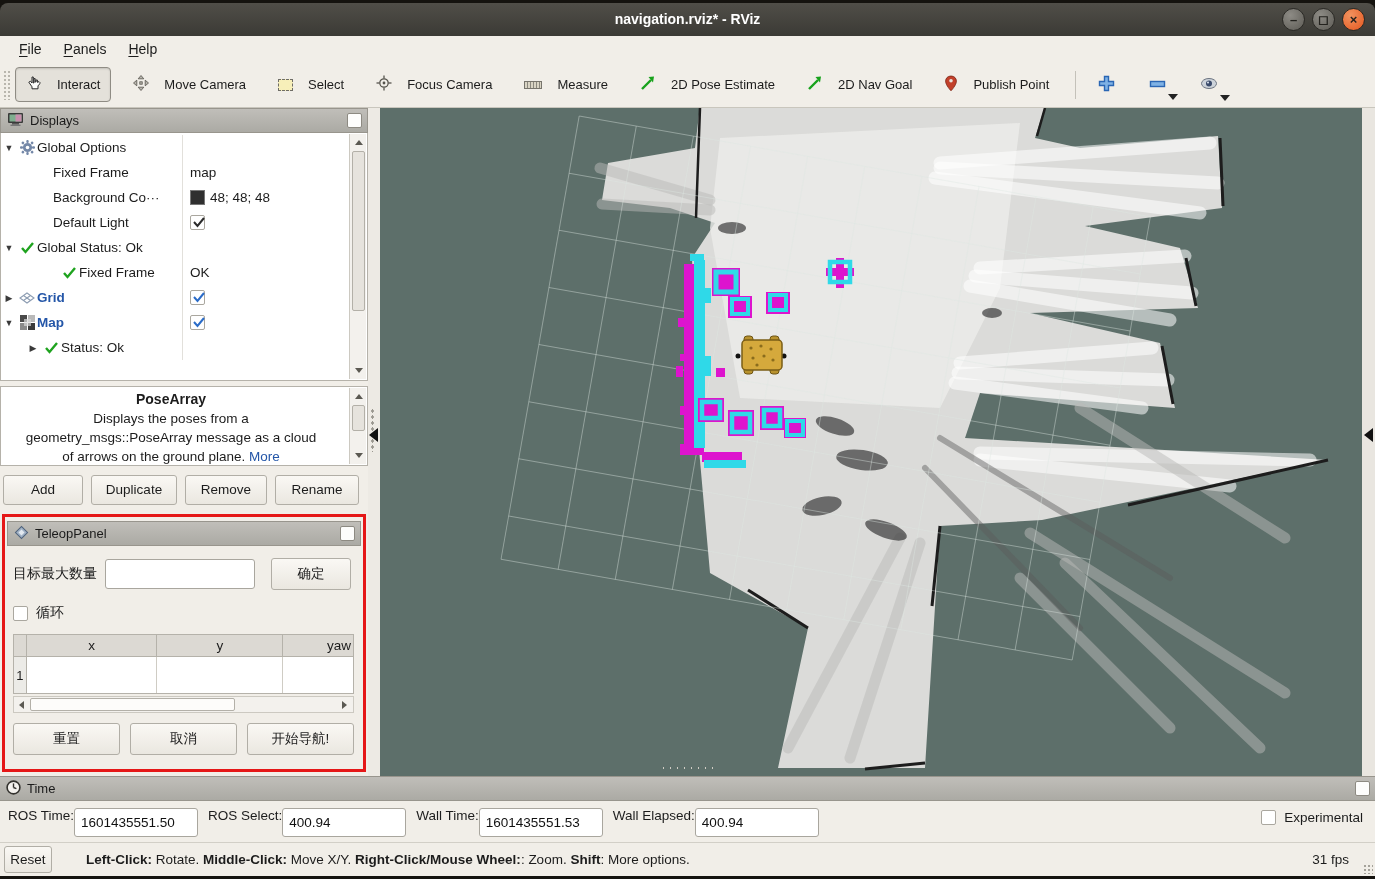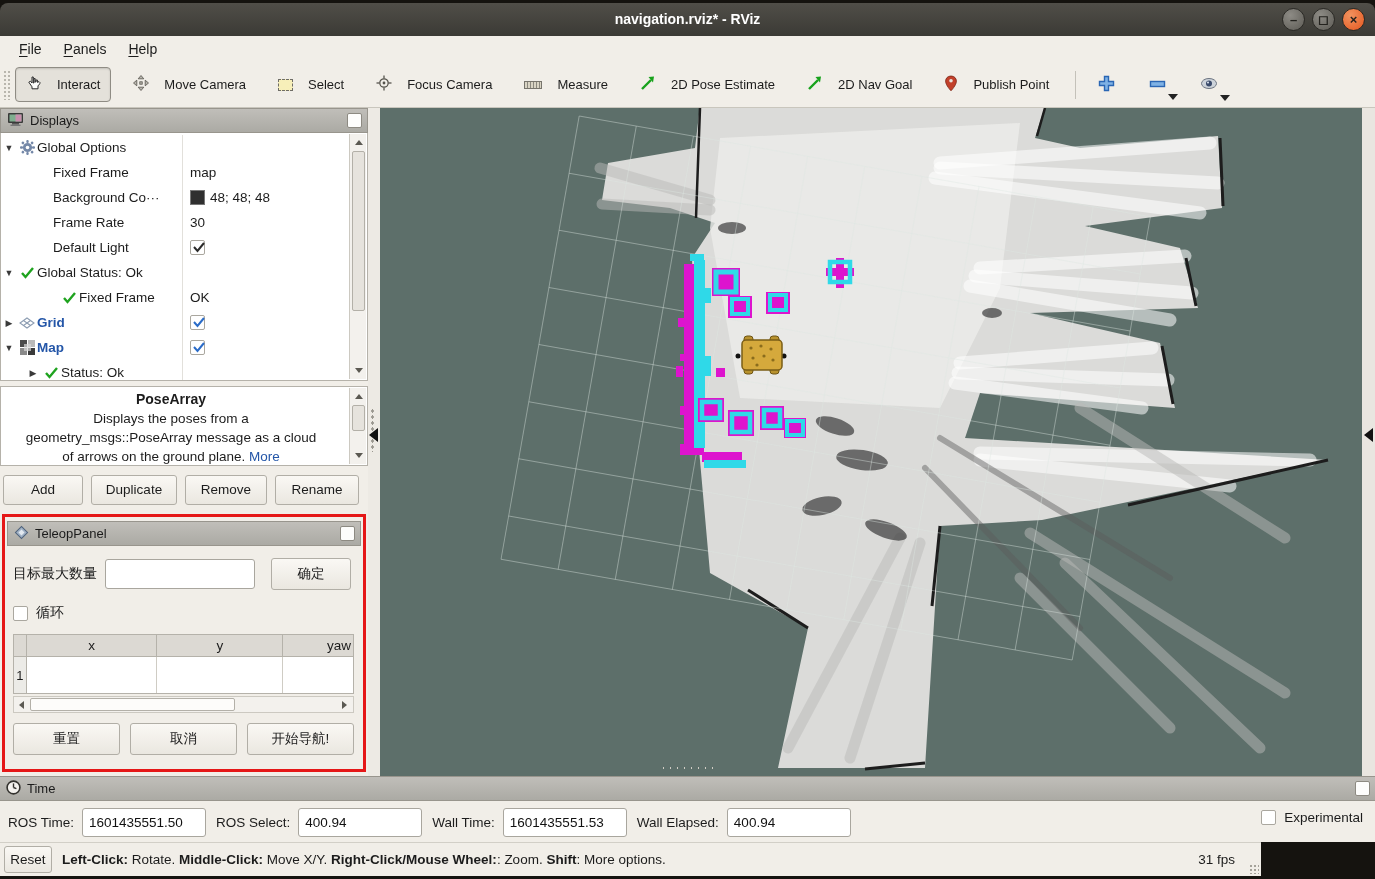--- a/index.html
+++ b/index.html
@@ -111,28 +111,28 @@
   .harrow.left { left:2px; } .harrow.left:after { left:3px; border-top:4px solid transparent; border-bottom:4px solid transparent; border-right:5px solid #5b5952; }
   .harrow.right { right:2px; } .harrow.right:after { left:4px; border-top:4px solid transparent; border-bottom:4px solid transparent; border-left:5px solid #5b5952; }
   .hthumb { position:absolute; left:16px; top:1px; width:205px; height:13px; background:#fdfcfa; border:1px solid #b3b0a8; border-radius:2px; }
   .tbtnrow { display:flex; gap:10px; padding:10px 8px 0 8px; }
   .tbtnrow .btn { width:107px; height:32px; line-height:30px; }
 
   
   .timepanel { position:absolute; top:776px; left:0; width:1375px; height:66px; background:#f1eee8; }
   .timepanel .phead { border-left:none; border-right:none;align-items:center; }
   .timerow { display:flex; align-items:center; gap:10px; padding:7px 0 0 8px; font-size:13.5px; }
-  .tfield { display:flex; align-items:center; gap:8px; }
+  .tfield { display:flex; align-items:flex-start; }
   .tfield input { width:124px; height:29px; background:#fff; border:1px solid #a9a69e; border-radius:3px;
     font-size:13.5px; font-family:"Liberation Sans",sans-serif; padding:0 6px; color:#111; }
   .exp { position:absolute; right:12px; top:34px; display:flex; align-items:center; gap:8px; font-size:13.5px; }
 
   
-  .statusbar { position:absolute; top:842px; left:0; width:1261px; height:34px; background:#f1eee8;
-    border-top:1px solid #d2cfc7; display:flex; align-items:center; font-size:13.5px; }
+  .statusbar { position:absolute; top:842px; left:0; width:1375px; height:34px; background:#f1eee8;
+    border-top:1px solid #d2cfc7; display:flex; align-items:center; font-size:13.5px;gap:24px; }
   .resetbtn { width:48px; height:27px; line-height:25px; margin-left:4px; }
   .helptext { margin-left:10px; }
   .fps { position:absolute; right:26px; }
   .grip { position:absolute; right:2px; bottom:2px; width:10px; height:10px;
     background-image:radial-gradient(#a5a29a 1px, transparent 1.2px); background-size:4px 4px; }
   .bottomstrip { position:absolute; top:876px; left:0; width:1375px; height:3px; background:#15130f; }
 </style>
 </head>
 <body>
 
@@ -307,29 +307,20 @@
             </span>
         </div>
         <div class="trow">
           <span class="tname">
               <span class="sp" style="width:52px"></span>
               <span>Background Co···</span>
             </span>
           <span class="tval">
               <span class="swatch"></span>
               <span>48; 48; 48</span>
-            </span>
-        </div>
-        <div class="trow">
-          <span class="tname">
-              <span class="sp" style="width:52px"></span>
-              <span>Frame Rate</span>
-            </span>
-          <span class="tval">
-              <span>30</span>
             </span>
         </div>
         <div class="trow">
           <span class="tname">
               <span class="sp" style="width:52px"></span>
               <span>Default Light</span>
             </span>
           <span class="tval">
               <span class="cb">
                 <svg width="16" height="16" viewBox="0 0 16 16">

